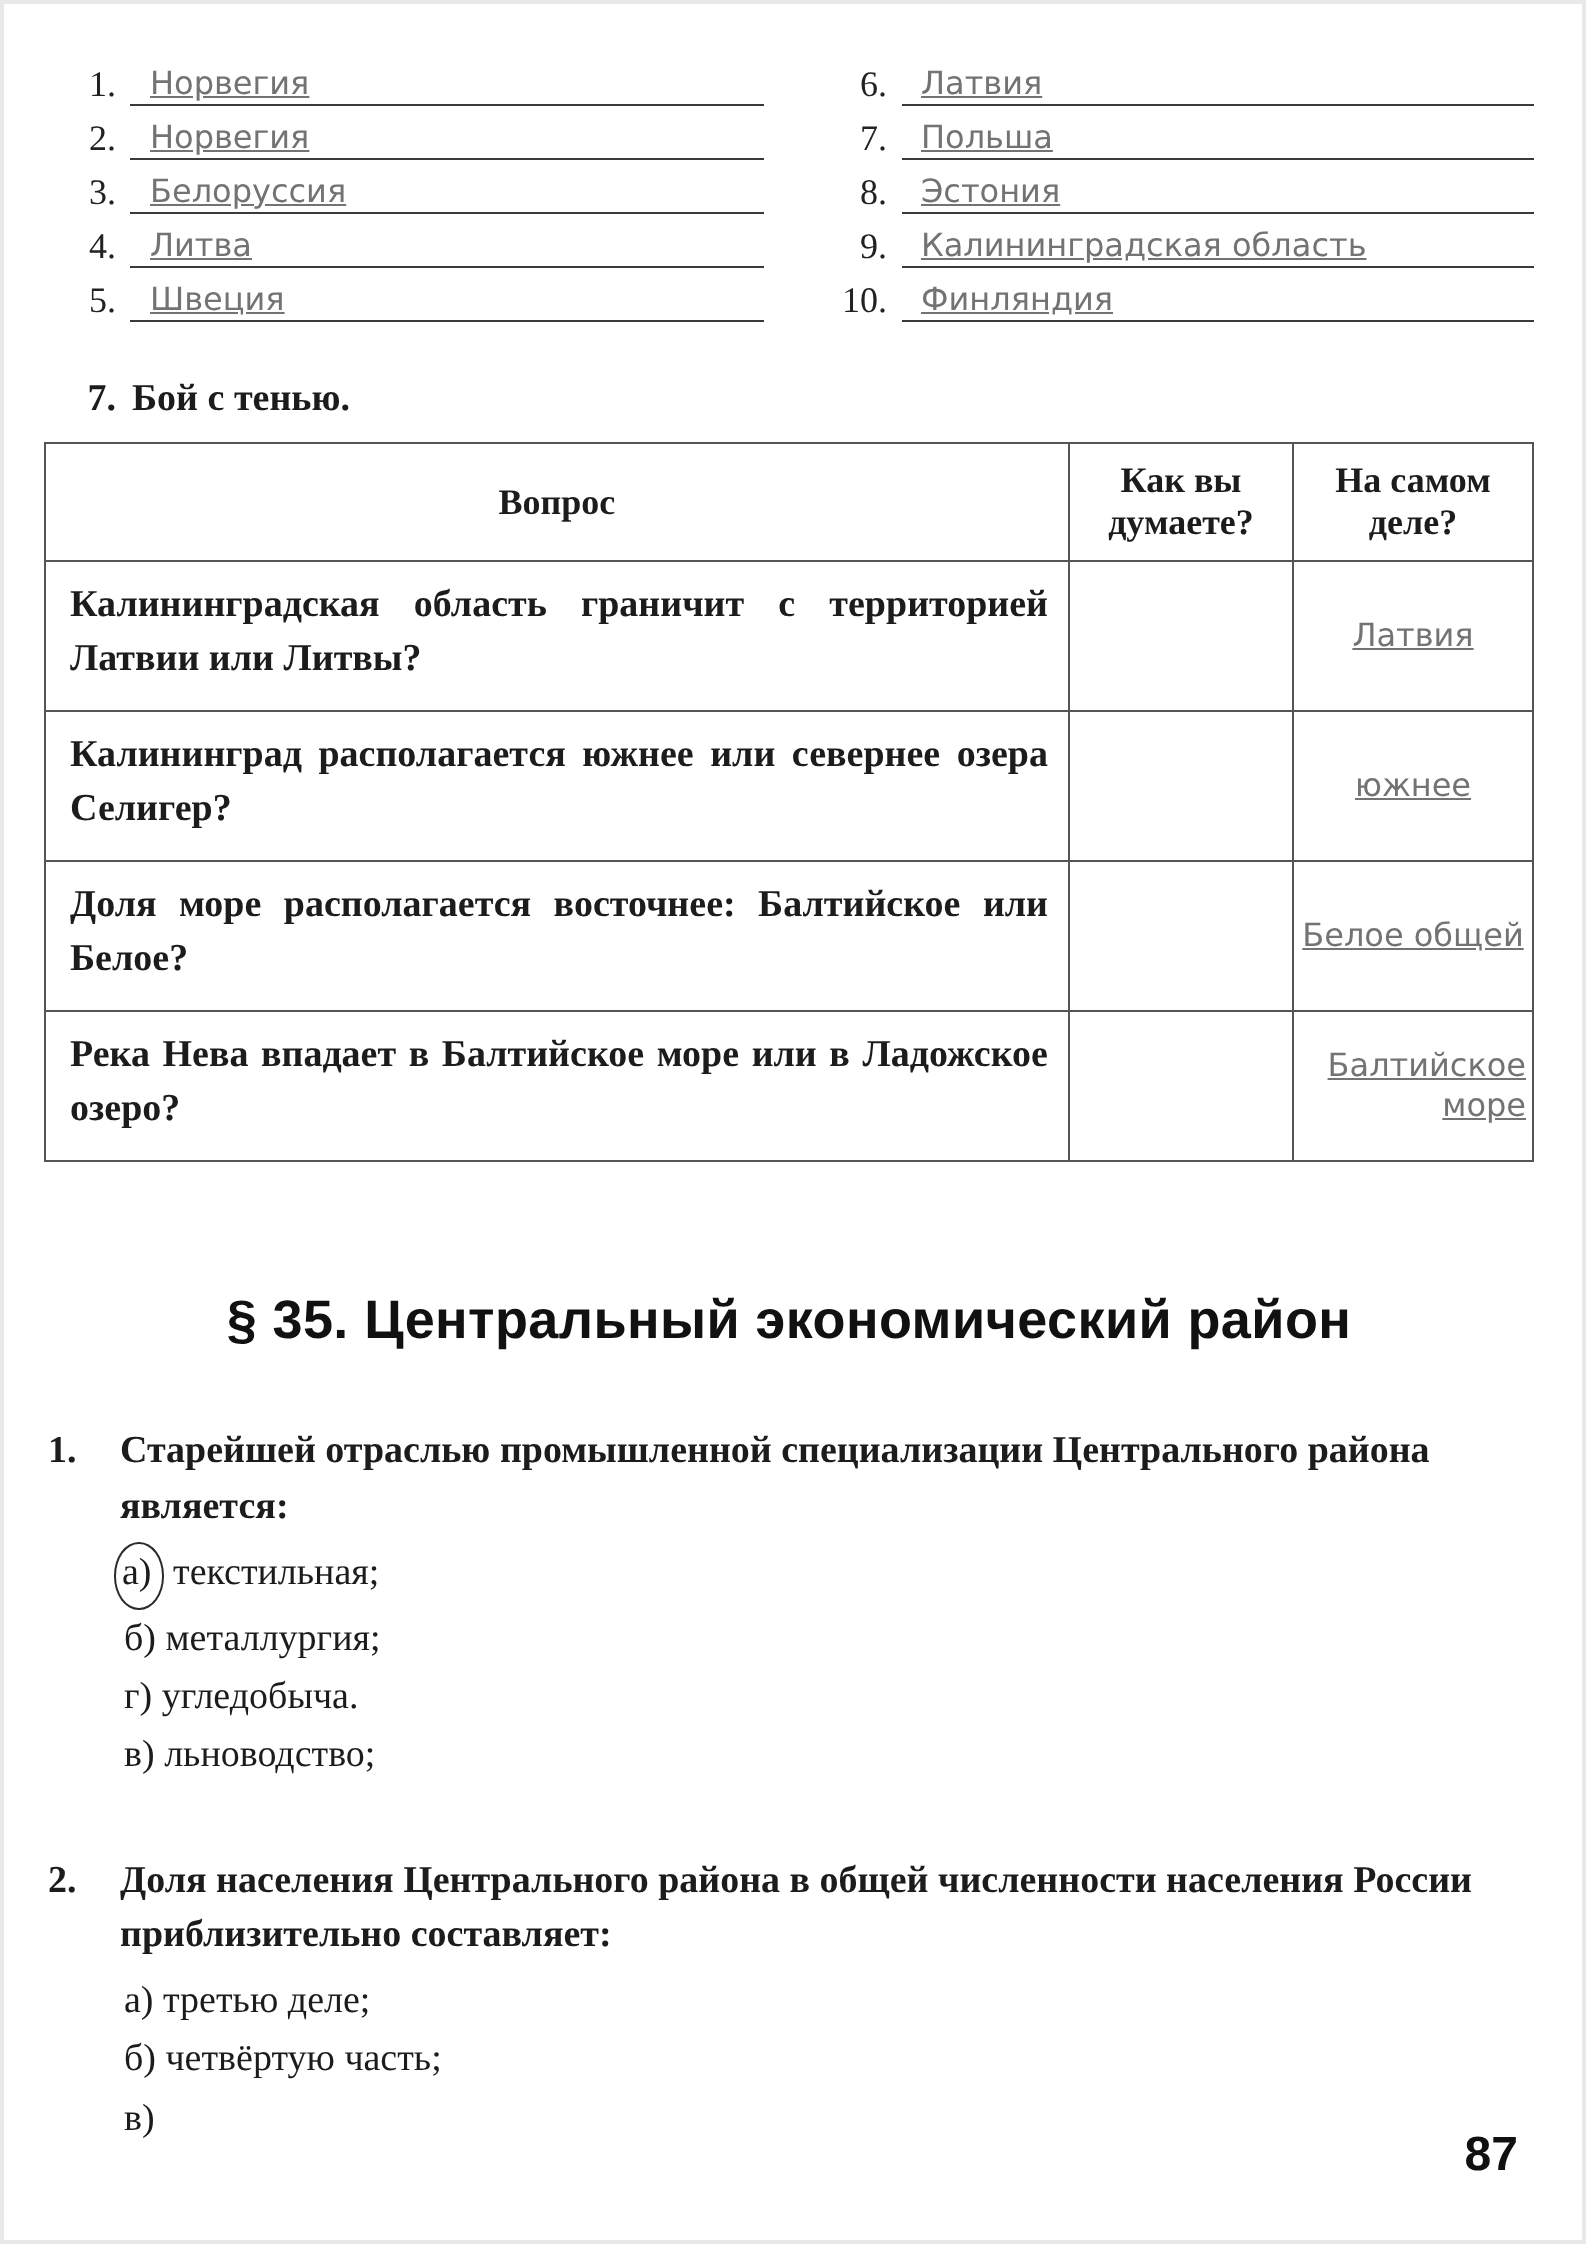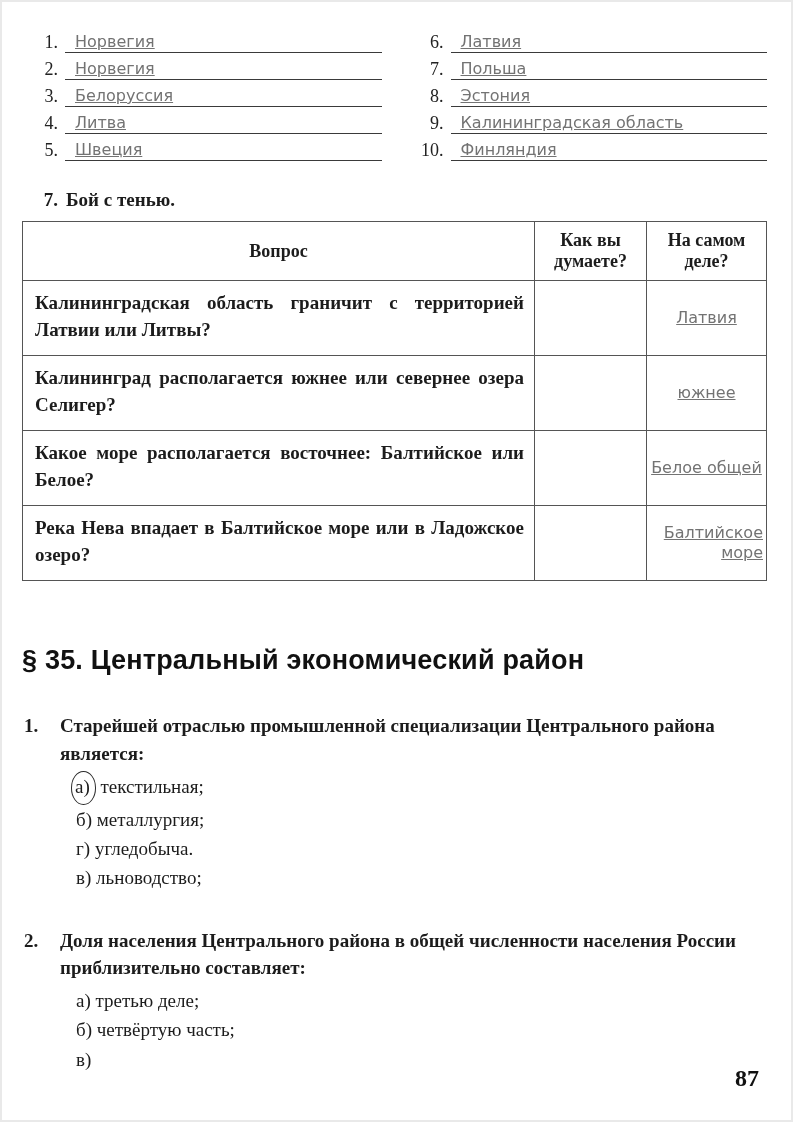--- a/index.html
+++ b/index.html
@@ -102,57 +102,58 @@
   }
 
   
   .section-title{
     font-family:"Liberation Sans", sans-serif;
     font-weight:bold;
     font-size:27px;
     margin:64px 0 36px 0;
     letter-spacing:0.2px;
     color:#111;
+    text-align:center;
   }
   .question-block{
     margin-bottom:34px;
   }
   .q-stem{
     display:flex;
     font-weight:bold;
     font-size:19px;
     line-height:1.45;
   }
   .q-stem .num{
     width:36px;
     text-align:left;
     padding-left:2px;
     flex:0 0 36px;
   }
   .q-stem .stem-text{flex:1;}
   .options{
-    margin:4px 0 0 54px;
+    margin:4px 0 0 40px;
     font-size:19px;
     line-height:1.55;
   }
   .option{white-space:nowrap;}
   .opt-letter{display:inline-block;}
   .opt-letter.circled{
     border:1.6px solid #2b2b2b;
     border-radius:50%;
     padding:0 5px 2px 3px;
     margin-left:-5px;
   }
 
   
   .page-number{
     position:absolute;
     right:34px;
     bottom:30px;
-    font-family:Liberation Serif, serif;
+    font-family:Liberation Sans, sans-serif;
     font-weight:bold;
     font-size:24px;
     color:#111;
   }
 </style>
 </head>
 <body>
 
 <div class="page">
 
@@ -246,21 +247,21 @@
         <td class="q-cell">Калининградская область граничит с территорией Латвии или Литвы?</td>
         <td class="think-cell"></td>
         <td class="actual-cell hand">Латвия</td>
       </tr>
       <tr>
         <td class="q-cell">Калининград располагается южнее или севернее озера Селигер?</td>
         <td class="think-cell"></td>
         <td class="actual-cell hand">южнее</td>
       </tr>
       <tr>
-        <td class="q-cell">Какое море располагается восточнее: Балтийское или Белое?</td>
+        <td class="q-cell">Доля море располагается восточнее: Балтийское или Белое?</td>
         <td class="think-cell"></td>
         <td class="actual-cell hand">Белое общей</td>
       </tr>
       <tr>
         <td class="q-cell">Река Нева впадает в Балтийское море или в Ладожское озеро?</td>
         <td class="think-cell"></td>
         <td class="actual-cell hand" style="text-align:right;padding-left:6px;">Балтийское море</td>
       </tr>
     </tbody>
   </table>

